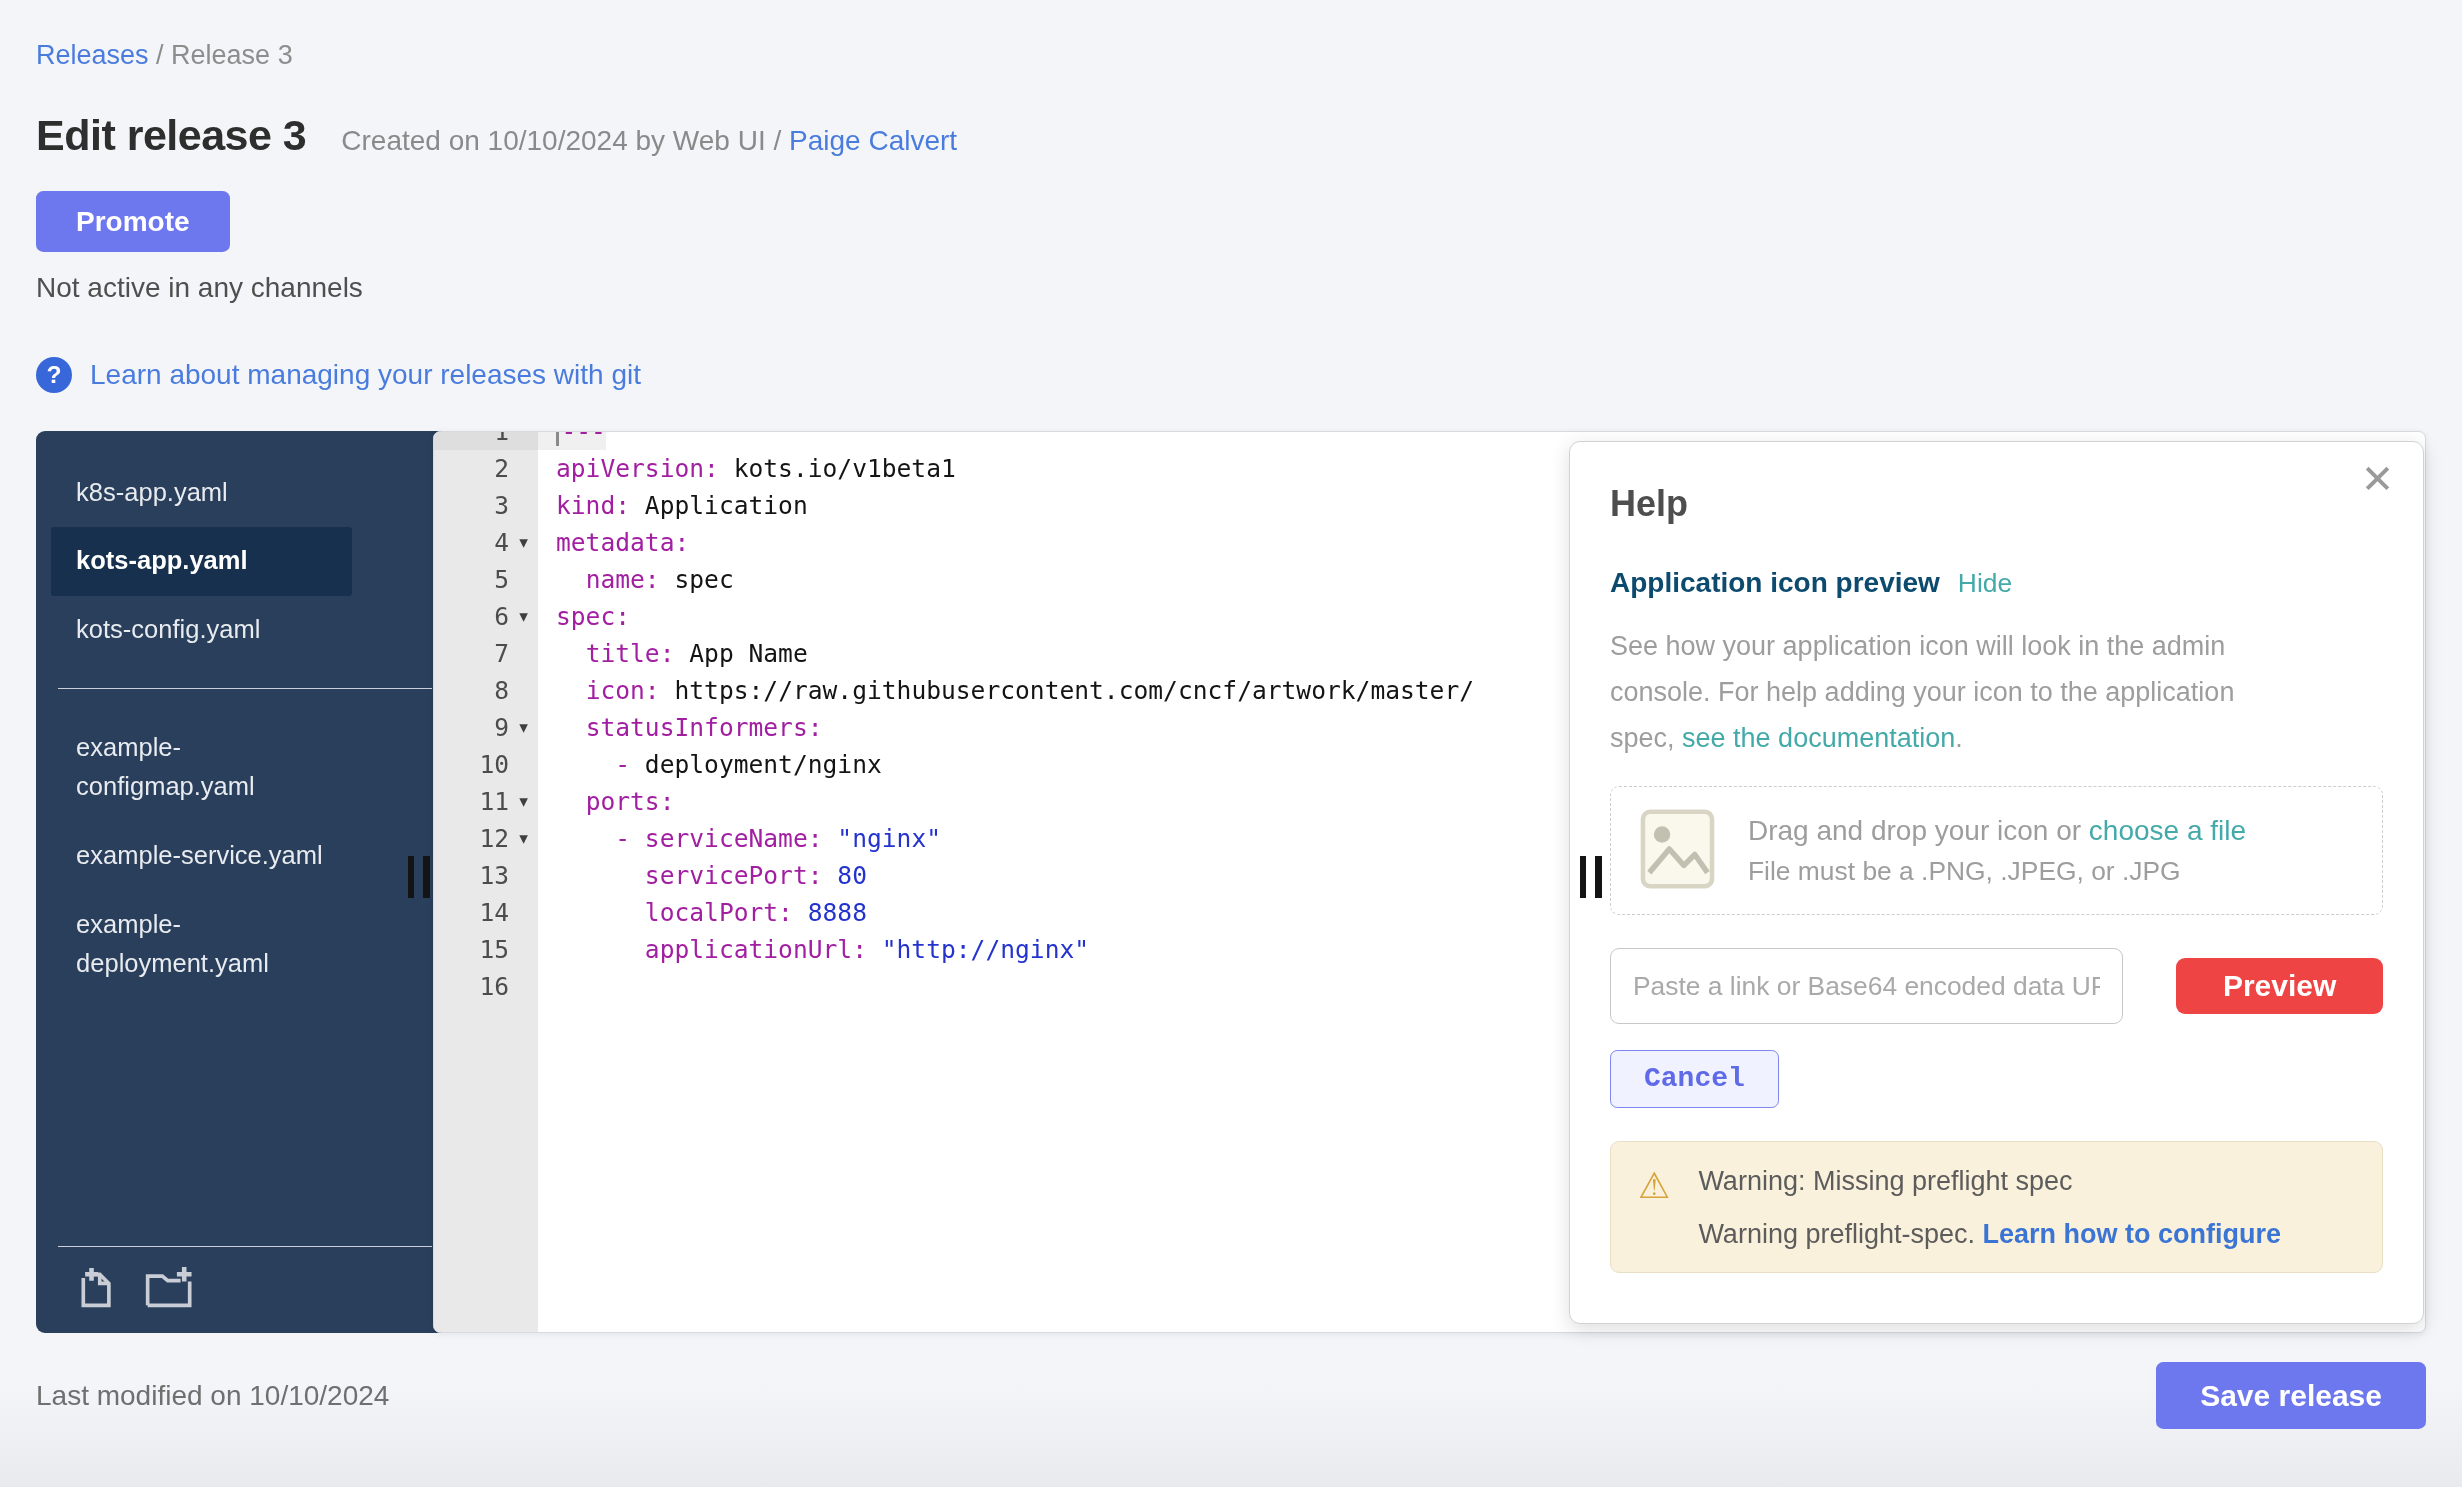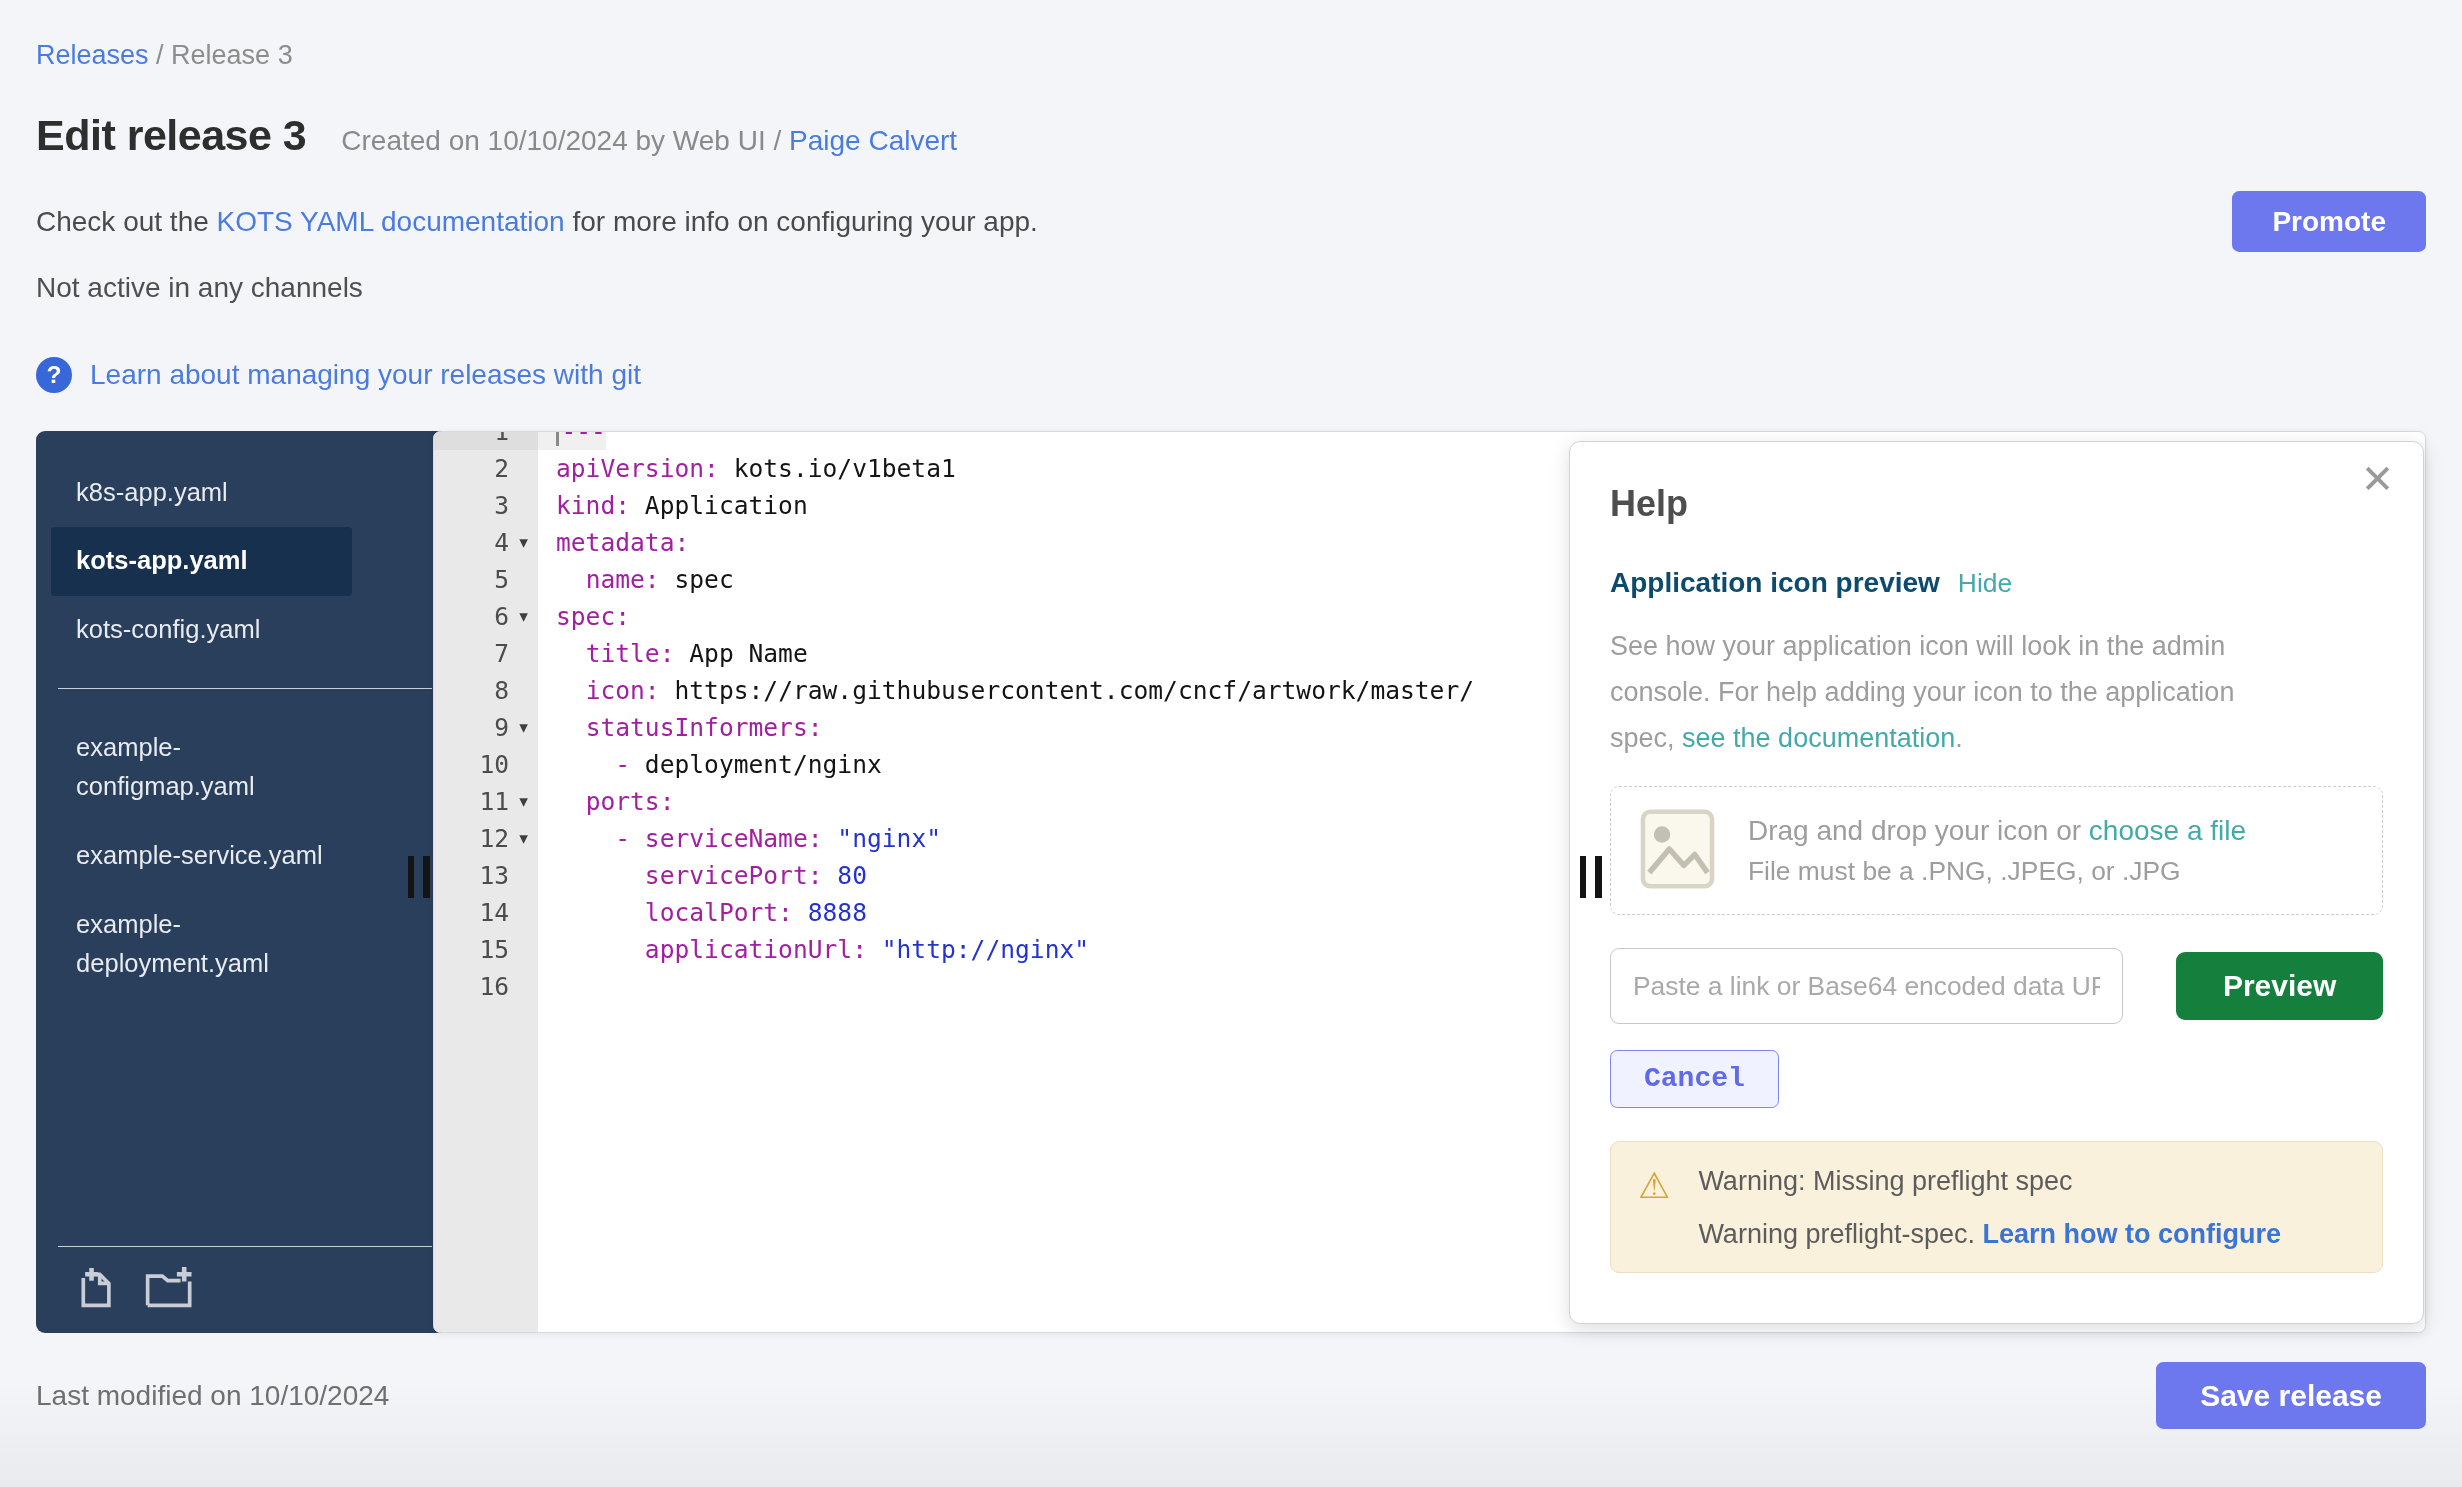--- a/index.html
+++ b/index.html
@@ -108,21 +108,21 @@
   .dz-line1 a { color:#44a9a9; text-decoration:none; }
   .dz-line2 { margin-top:9px; font-size:26.4px; color:#9d9d9d; }
 
   .url-row { margin-top:33px; display:flex; align-items:center; }
   .url-input {
     width:526px; height:76px; border:1.8px solid #c8c8c8; border-radius:9px;
     padding:0 22px; font-size:26.4px; color:#4a4a4a; font-family:"Liberation Sans",sans-serif; outline:none;
   }
   .url-input::placeholder { color:#a9a9a9; }
   .btn-preview {
-    margin-left:53px; width:213px; height:68px; background:#15803d; color:#fff;
+    margin-left:53px; width:213px; height:56px; background:#ef4444; color:#fff;
     font-size:30px; font-weight:700; border:none; border-radius:9px; cursor:default;
     font-family:"Liberation Sans",sans-serif;
   }
   .btn-cancel {
     margin-top:25.5px; display:inline-block; background:#f0f2ff; color:#5f6ae8;
     border:1.8px solid #7d86ef; border-radius:7.3px; font-size:28px; font-weight:700;
     padding:12.7px 33px; cursor:pointer; font-family:Liberation Mono, monospace;
   }
   .warning-box {
     margin-top:33px; background:#faf1dc; border:0.9px solid #eadfc5; border-radius:9px;
@@ -149,23 +149,20 @@
   </div>
 
   <div class="title-row">
     <h1>Edit release 3</h1>
     <div class="created">
       <span>Created on 10/10/2024 by Web UI / </span><a>Paige Calvert</a>
     </div>
   </div>
 
   <div class="doc-row">
-    <div class="doc-text">
-      <span>Check out the </span><a>KOTS YAML documentation</a><span> for more info on configuring your app.</span>
-    </div>
     <button class="btn-primary">Promote</button>
   </div>
 
   <div class="channel-status">Not active in any channels</div>
 
   <div class="git-row">
     <span class="q-icon">?</span>
     <a>Learn about managing your releases with git</a>
   </div>
 

